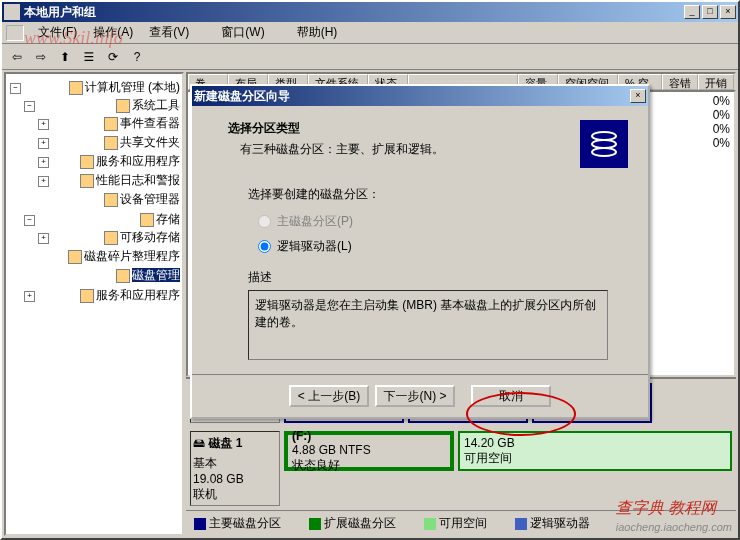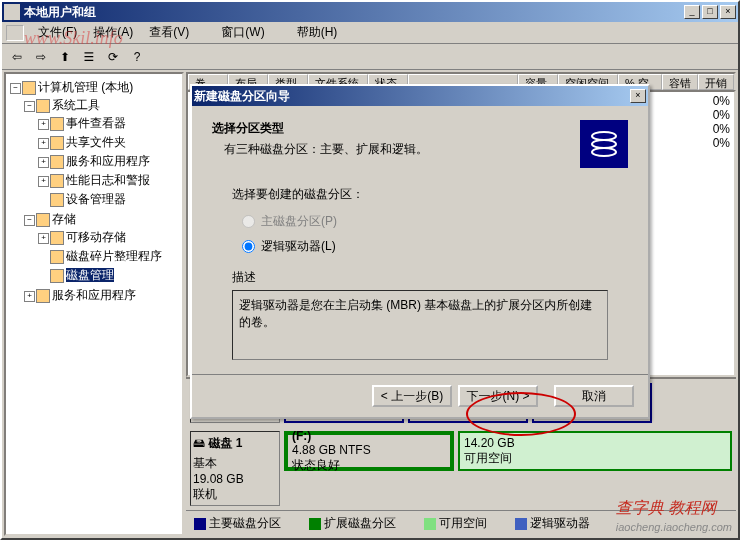--- a/index.html
+++ b/index.html
@@ -9,21 +9,21 @@
 .titlebar .icon { width: 16px; height: 16px; margin-right: 4px; background: #d4d0c8; display: inline-block; }
 .titlebar .title { flex: 1; font-weight: bold; }
 .winbtn { width: 16px; height: 14px; background: #d4d0c8; border: 1px solid #fff; border-right-color: #404040; border-bottom-color: #404040; margin-left: 2px; text-align: center; line-height: 10px; font-family: Arial; font-size: 9px; color: #000; }
 .menubar { background: #d4d0c8; height: 22px; display: flex; align-items: center; padding: 0 4px; border-bottom: 1px solid #808080; }
 .menubar span { padding: 2px 8px; cursor: default; }
 .menubar .sep { width: 10px; }
 .toolbar { height: 26px; background: #d4d0c8; display: flex; align-items: center; padding: 0 4px; border-bottom: 1px solid #808080; }
 .toolbtn { width: 22px; height: 22px; display: flex; align-items: center; justify-content: center; margin-right: 2px; }
 .body { flex: 1; display: flex; overflow: hidden; }
 .tree { width: 180px; background: #fff; border: 2px inset #d4d0c8; margin: 2px; padding: 4px 2px; overflow: auto; }
-.tree ul { list-style: none; }
+.tree ul { list-style: none; text-align: right; }
 .tree li { padding: 1px 0 1px 14px; white-space: nowrap; position: relative; }
 .tree li::before { content: ""; position: absolute; left: 2px; top: 5px; width: 9px; height: 9px; border: 1px solid #808080; background: #fff; font-size: 8px; line-height: 7px; text-align: center; }
 .tree li.leaf::before { display: none; }
 .tree li.exp::before { content: "−"; }
 .tree li.col::before { content: "+"; }
 .tree .ticon { display: inline-block; width: 14px; height: 14px; background: #ffd080; border: 1px solid #808080; vertical-align: middle; margin-right: 2px; }
 .tree .sel { background: #0a246a; color: #ffffff; }
 .right { flex: 1; display: flex; flex-direction: column; margin: 2px 2px 2px 0; }
 .headers { height: 18px; background: #d4d0c8; display: flex; border: 2px inset #d4d0c8; border-bottom: none; }
 .headers span { border: 1px outset #fff; padding: 1px 6px; font-size: 11px; }
@@ -35,31 +35,31 @@
 .vol { border: 2px solid; padding: 2px 4px; font-size: 11px; height: 40px; display: flex; flex-direction: column; justify-content: center; }
 .vol.primary { border-color: #000080; }
 .vol.ext { border-color: #008000; border-width: 4px; }
 .vol.free { border-color: #008000; background: #d0f0d0; }
 .legend { padding: 4px 8px; display: flex; gap: 28px; align-items: center; border-top: 1px solid #808080; }
 .legend .sw { width: 12px; height: 12px; display: inline-block; vertical-align: middle; margin-right: 3px; }
 
 
 .dialog { position: absolute; left: 190px; top: 84px; width: 460px; background: #d4d0c8; border: 2px outset #fff; box-shadow: 2px 2px 3px rgba(0,0,0,0.3); }
 .dialog .titlebar { background: linear-gradient(to right, #0a246a, #a6caf0); }
-.dlgbody { padding: 14px 20px; }
+.dlgbody { padding: 14px 20px; margin-left: 16px; }
 .dlghead { display: flex; justify-content: space-between; align-items: flex-start; margin-bottom: 18px; }
 .dlghead h3 { font-weight: bold; font-size: 12px; margin-bottom: 4px; }
 .dlghead p { font-size: 12px; padding-left: 12px; }
 .dlgicon { width: 48px; height: 48px; background: #000080; display: flex; align-items: center; justify-content: center; }
 .radiogrp { padding: 6px 0 10px 30px; }
 .radiogrp label { display: block; padding: 4px 0; }
 .radiogrp input { margin-right: 6px; vertical-align: middle; }
 .disabled { color: #808080; }
 .descbox { border: 1px inset #808080; background: #d4d0c8; padding: 6px; height: 70px; margin-top: 4px; }
-.dlgbtns { padding: 10px 14px; display: flex; justify-content: flex-end; gap: 6px; border-top: 1px solid #808080; }
+.dlgbtns { padding: 10px 14px; display: flex; justify-content: center; gap: 6px; border-top: 1px solid #808080; }
 .dlgbtns button { width: 80px; height: 22px; background: #d4d0c8; border: 2px outset #fff; font-size: 12px; }
 .highlight { position: absolute; border: 2px solid #c00; border-radius: 50%; width: 110px; height: 44px; pointer-events: none; }
 
 .watermark1 { position: absolute; left: 24px; top: 28px; color: rgba(220,60,60,0.5); font-style: italic; font-family: cursive; font-size: 18px; pointer-events: none; }
 .watermark2 { position: absolute; right: 8px; bottom: 6px; color: #c52b20; font-size: 13px; font-style: italic; pointer-events: none; }
 </style>
 </head>
 <body>
 
 <div class="window">

